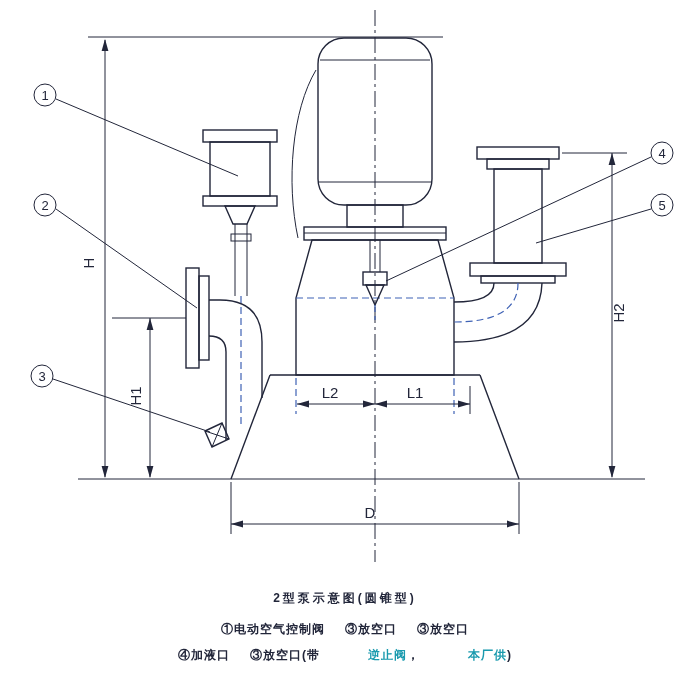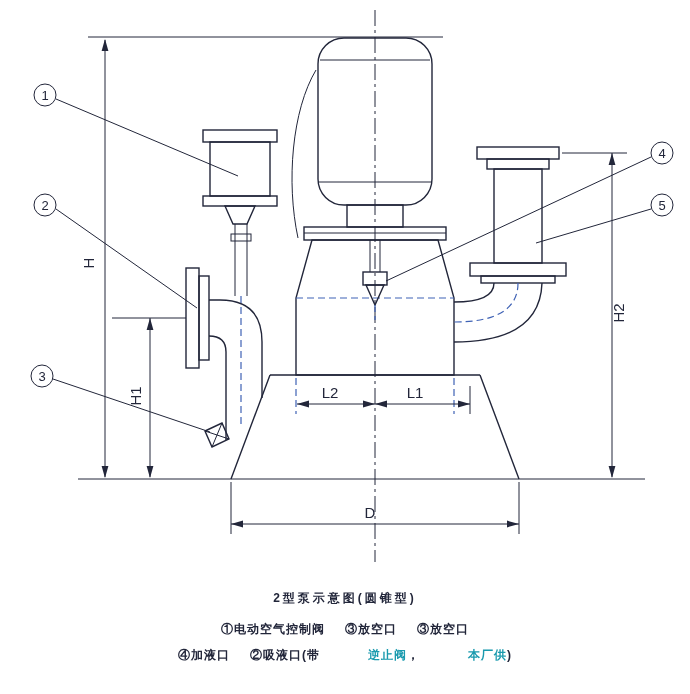--- a/index.html
+++ b/index.html
@@ -157,16 +157,16 @@
   <div class="caption title">2型泵示意图(圆锥型)</div>
 
   <div class="caption legend-row row1">
     <span>①电动空气控制阀</span>
     <span>③放空口</span>
     <span>③放空口</span>
   </div>
 
   <div class="caption legend-row row2">
     <span>④加液口</span>
-    <span><span>②吸液口(带</span><span class="accent">逆止阀</span><span>，</span><span class="accent">本厂供</span><span>)</span></span>
+    <span><span>③放空口(带</span><span class="accent">逆止阀</span><span>，</span><span class="accent">本厂供</span><span>)</span></span>
   </div>
 
 </div>
 
 </body></html>

